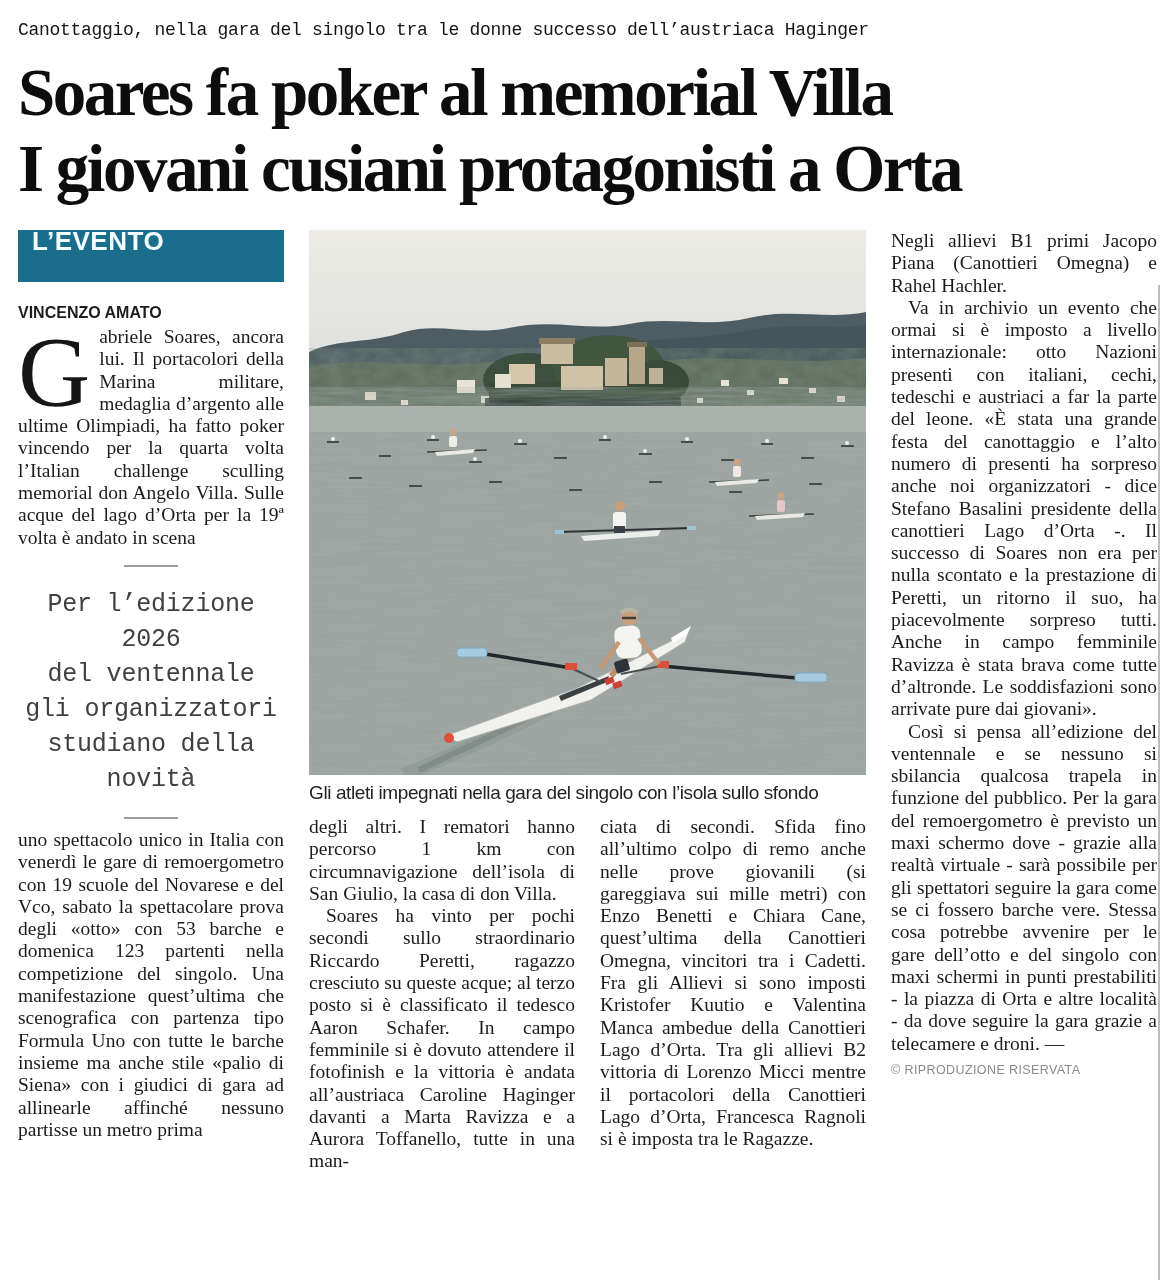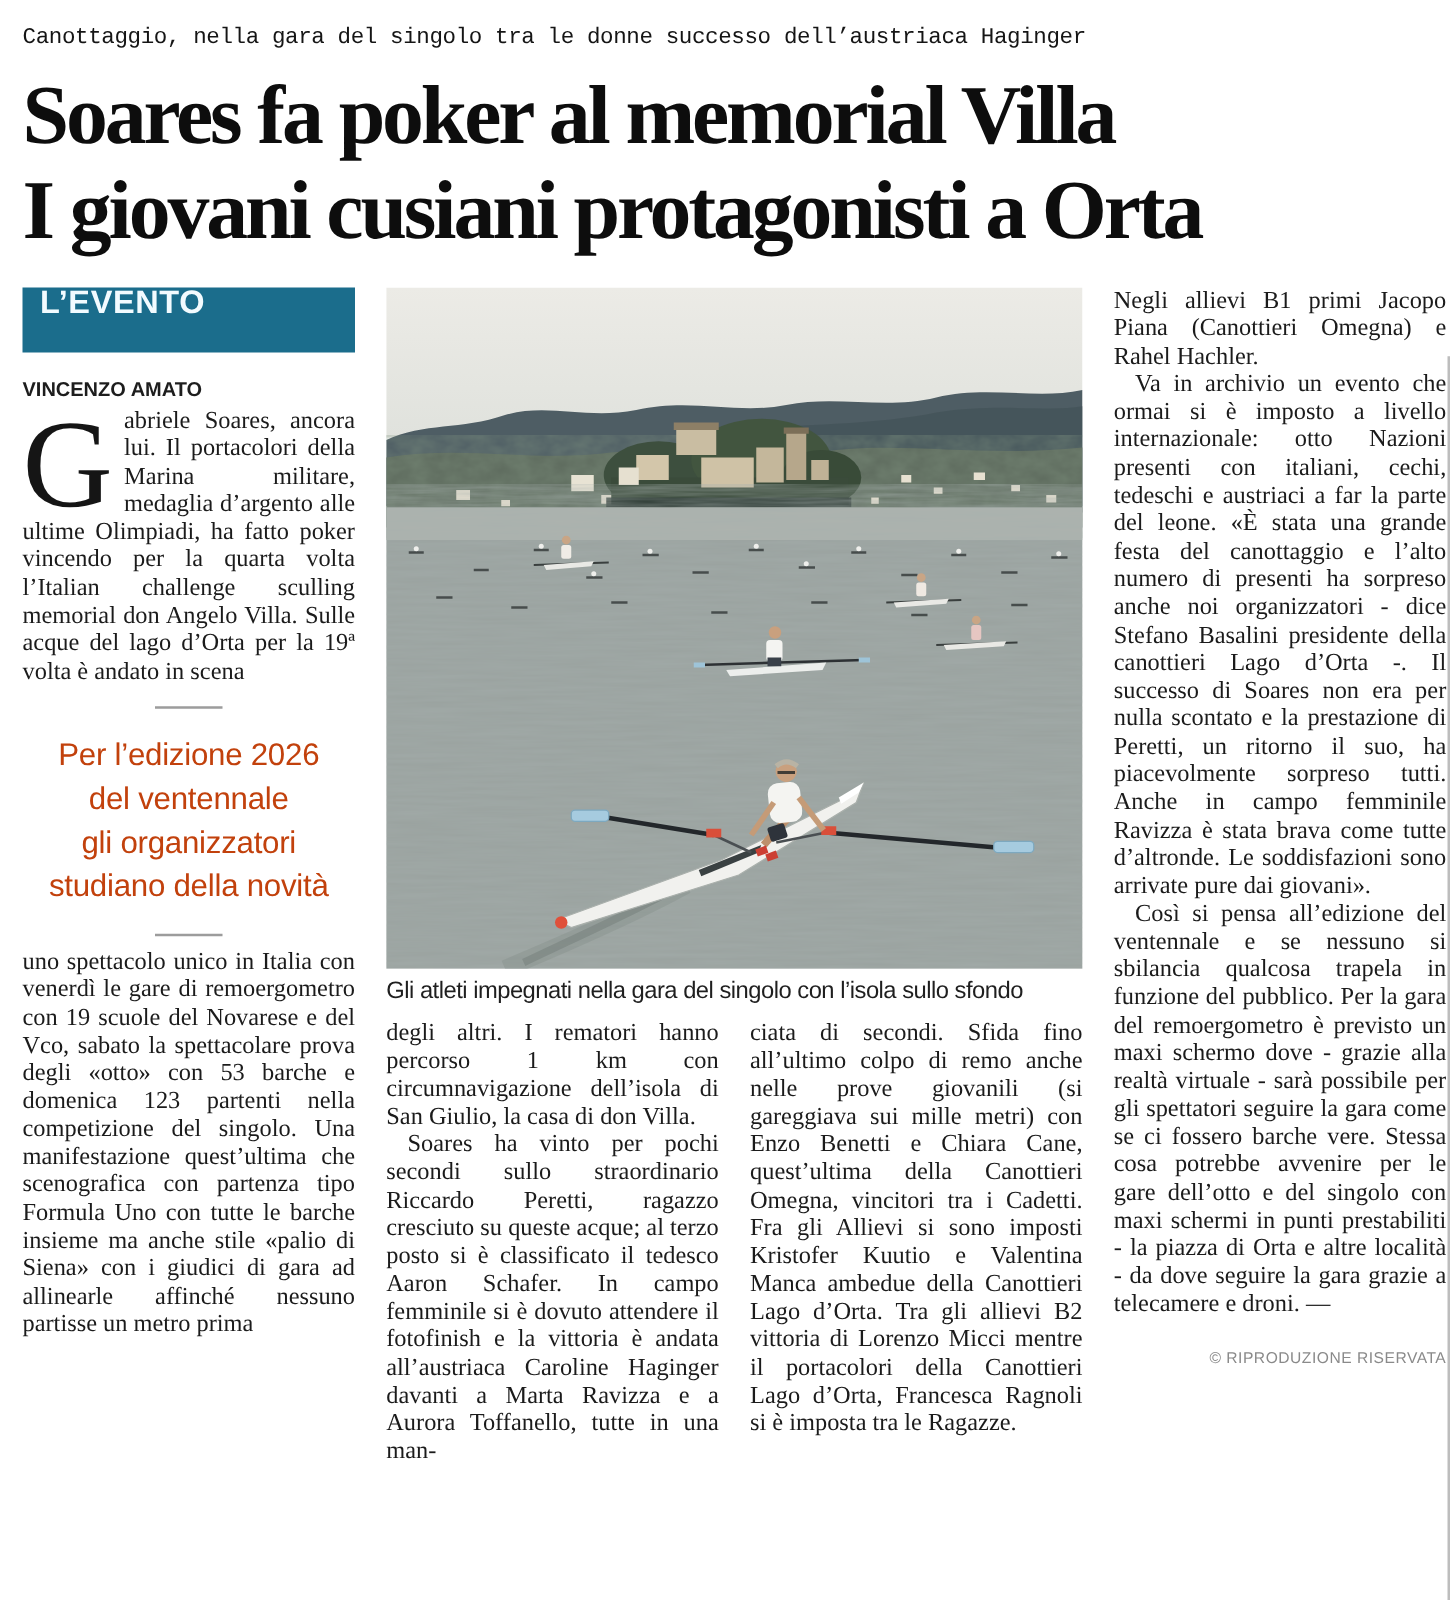--- a/index.html
+++ b/index.html
@@ -47,39 +47,39 @@
   .lead { margin-top:26px; }
   .dropcap {
     float:left; font-family:"Liberation Serif", serif;
     font-size:100px; line-height:80px; padding:6px 9px 0 0;
     color:#151515; font-weight:400;
   }
   .pull-quote { margin:16px 0 10px 0; }
   .pq-rule { width:54px; border-top:2px solid #9c9c9c; margin:0 auto; }
   .pq-text {
     margin:20px 0; text-align:center;
-    font-family:Liberation Sans, sans-serif;
-    font-size:25px; line-height:35px; color:#c2410c; letter-spacing:-0.2px;
+    font-family:Liberation Mono, monospace;
+    font-size:25px; line-height:35px; color:#404040; letter-spacing:-0.2px;
   }
   
   figure { width:526px; }
   figure svg { display:block; }
   figcaption {
     margin-top:7px;
     font-family:"Liberation Sans", sans-serif;
     font-size:19px; letter-spacing:-0.4px; color:#1f1f1f;
   }
   .mid-cols {
     display:grid; grid-template-columns:266px 266px; column-gap:25px;
     margin-top:12px;
   }
   
   .col4 p + p { margin-top:0; }
   .copyright {
-    margin-top:20px; text-align:right;
+    margin-top:4px; text-align:left;
     font-family:"Liberation Sans", sans-serif;
     font-size:12.5px; letter-spacing:0.4px; color:#8a8a8a;
   }
   .right-edge-rule {
     position:absolute; top:285px; right:4px; width:2px; height:995px;
     background:#bdbdbd;
   }
 </style>
 </head>
 <body>

